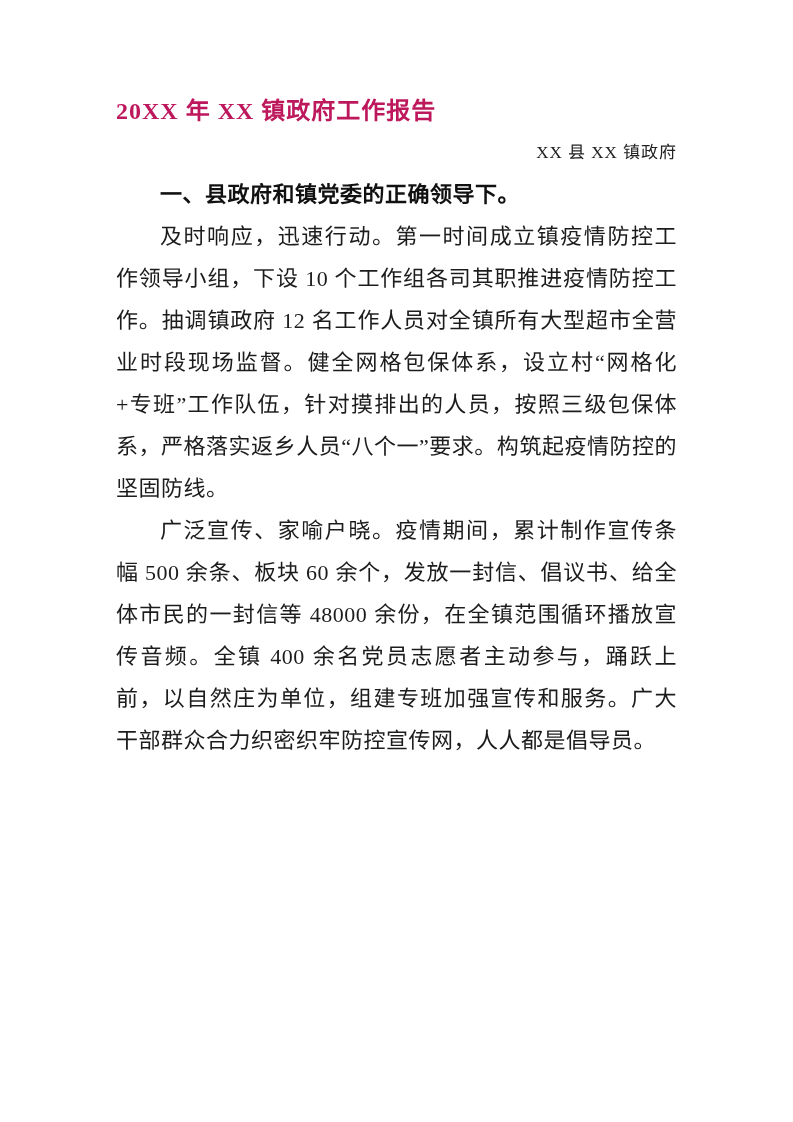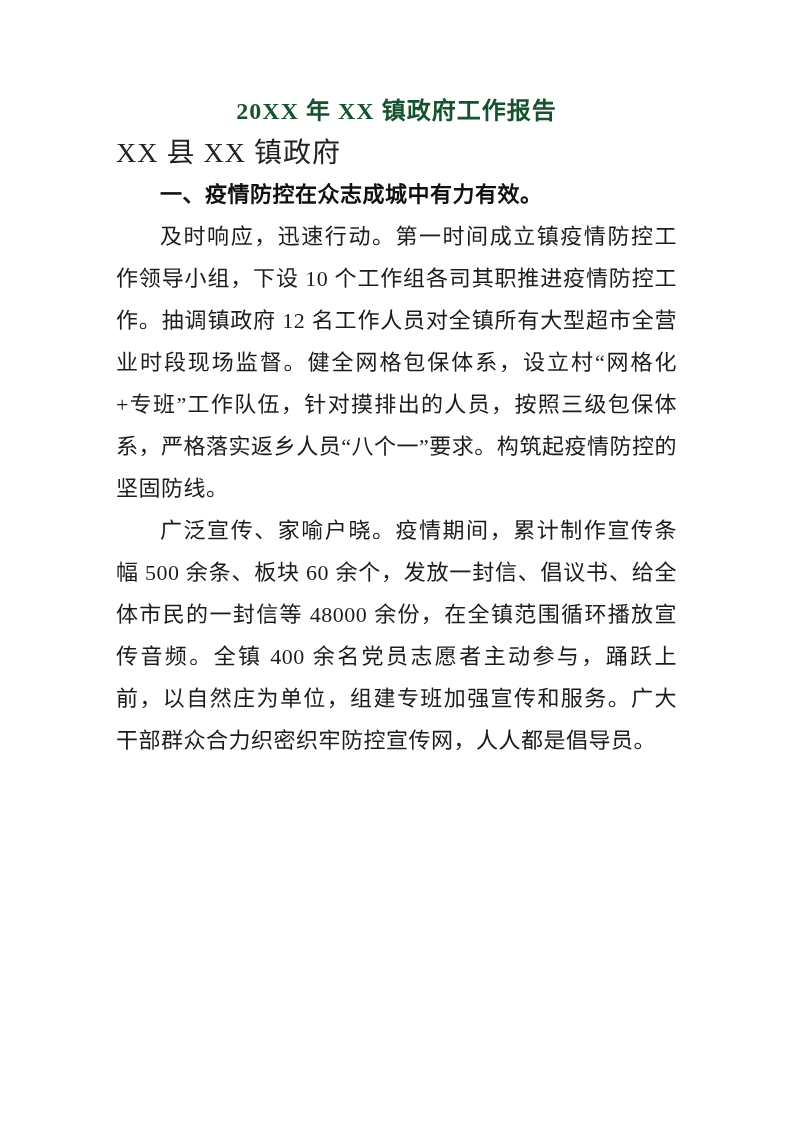--- a/index.html
+++ b/index.html
@@ -18,30 +18,30 @@
     padding: 90px 116px 0 116px;
     overflow: hidden;
     font-family: "Liberation Serif", "DejaVu Serif", serif;
     color: #1c1c1c;
   }
   .doc-title {
     margin: 0;
     font-size: 24px;
     font-weight: bold;
     line-height: 42px;
-    text-align: center;
+    text-align: left;
     letter-spacing: 1px;
-    color: #14532d;
+    color: #be185d;
   }
   .doc-subtitle {
     margin: 0;
-    font-size: 28px;
+    font-size: 17px;
     font-weight: normal;
     line-height: 42px;
-    text-align: left;
+    text-align: right;
     letter-spacing: 1px;
     color: #222222;
   }
   .para {
     margin: 0;
     font-size: 22px;
     line-height: 42px;
     text-align: justify;
     text-justify: inter-ideograph;
     text-indent: 2em;
@@ -57,18 +57,18 @@
   }
 </style>
 </head>
 <body>
 
 <div class="page">
   <h1 class="doc-title">20XX 年 XX 镇政府工作报告</h1>
   <h2 class="doc-subtitle">XX 县 XX 镇政府</h2>
 
 
-  <p class="para section-heading">一、疫情防控在众志成城中有力有效。</p>
+  <p class="para section-heading">一、县政府和镇党委的正确领导下。</p>
 
   <p class="para">及时响应，迅速行动。第一时间成立镇疫情防控工作领导小组，下设 10 个工作组各司其职推进疫情防控工作。抽调镇政府 12 名工作人员对全镇所有大型超市全营业时段现场监督。健全网格包保体系，设立村“网格化+专班”工作队伍，针对摸排出的人员，按照三级包保体系，严格落实返乡人员“八个一”要求。构筑起疫情防控的坚固防线。</p>
 
   <p class="para">广泛宣传、家喻户晓。疫情期间，累计制作宣传条幅 500 余条、板块 60 余个，发放一封信、倡议书、给全体市民的一封信等 48000 余份，在全镇范围循环播放宣传音频。全镇 400 余名党员志愿者主动参与，踊跃上前，以自然庄为单位，组建专班加强宣传和服务。广大干部群众合力织密织牢防控宣传网，人人都是倡导员。</p>
 </div>
 
 </body></html>

